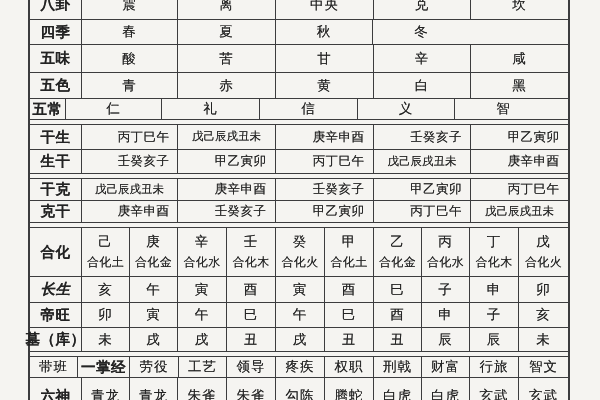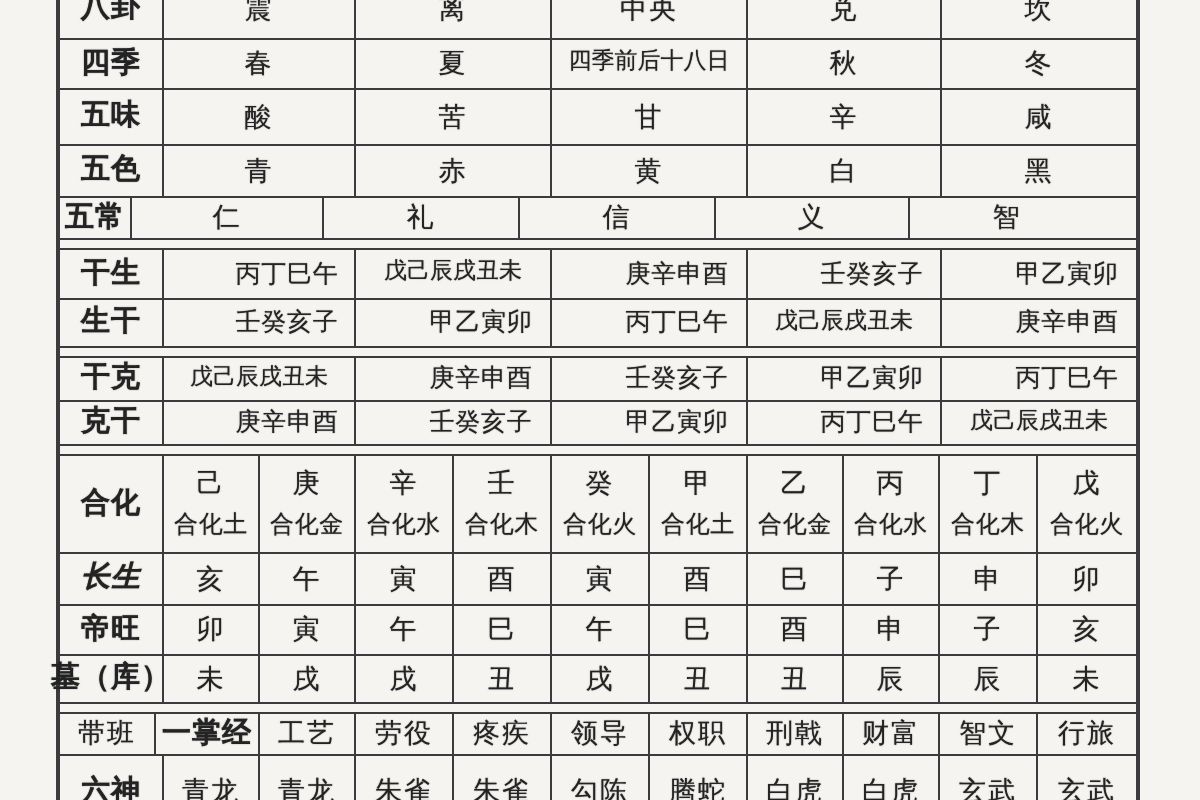--- a/index.html
+++ b/index.html
@@ -63,23 +63,20 @@
       <div class="row" style="height: 25px;">
         <div class="cell label-cell" style="width: 52px;">
           <span>四季</span>
         </div>
         <div class="cell data-cell" style="width: 96px;">
           <span>春</span>
         </div>
         <div class="cell data-cell" style="width: 98px;">
           <span>夏</span>
         </div>
-        <div class="cell data-cell" style="width: 98px;">
-          <span class="len7">四季前后十八日</span>
-        </div>
         <div class="cell data-cell" style="width: 97px;">
           <span>秋</span>
         </div>
         <div class="cell data-cell" style="width: 97px;">
           <span>冬</span>
         </div>
       </div>
       <div class="row" style="height: 28px;">
         <div class="cell label-cell" style="width: 52px;">
           <span>五味</span>
@@ -374,46 +371,46 @@
         </div>
       </div>
       <div class="spacer"></div>
       <div class="row" style="height: 21px;">
         <div class="cell data-cell" style="width: 48px;">
           <span>带班</span>
         </div>
         <div class="cell label-cell" style="width: 52px;">
           <span>一掌经</span>
         </div>
+        <div class="cell data-cell" style="width: 49px;">
+          <span>劳役</span>
+        </div>
         <div class="cell data-cell" style="width: 48px;">
           <span>工艺</span>
         </div>
         <div class="cell data-cell" style="width: 49px;">
-          <span>劳役</span>
+          <span>领导</span>
         </div>
         <div class="cell data-cell" style="width: 49px;">
           <span>疼疾</span>
         </div>
         <div class="cell data-cell" style="width: 49px;">
-          <span>领导</span>
-        </div>
-        <div class="cell data-cell" style="width: 49px;">
           <span>权职</span>
         </div>
         <div class="cell data-cell" style="width: 48px;">
           <span>刑戟</span>
         </div>
         <div class="cell data-cell" style="width: 48px;">
           <span>财富</span>
         </div>
         <div class="cell data-cell" style="width: 49px;">
+          <span>行旅</span>
+        </div>
+        <div class="cell data-cell" style="width: 49px;">
           <span>智文</span>
-        </div>
-        <div class="cell data-cell" style="width: 49px;">
-          <span>行旅</span>
         </div>
       </div>
       <div class="row" style="height: 37px;">
         <div class="cell label-cell" style="width: 52px;">
           <span>六神</span>
         </div>
         <div class="cell data-cell" style="width: 48px;">
           <span>青龙</span>
         </div>
         <div class="cell data-cell" style="width: 48px;">

